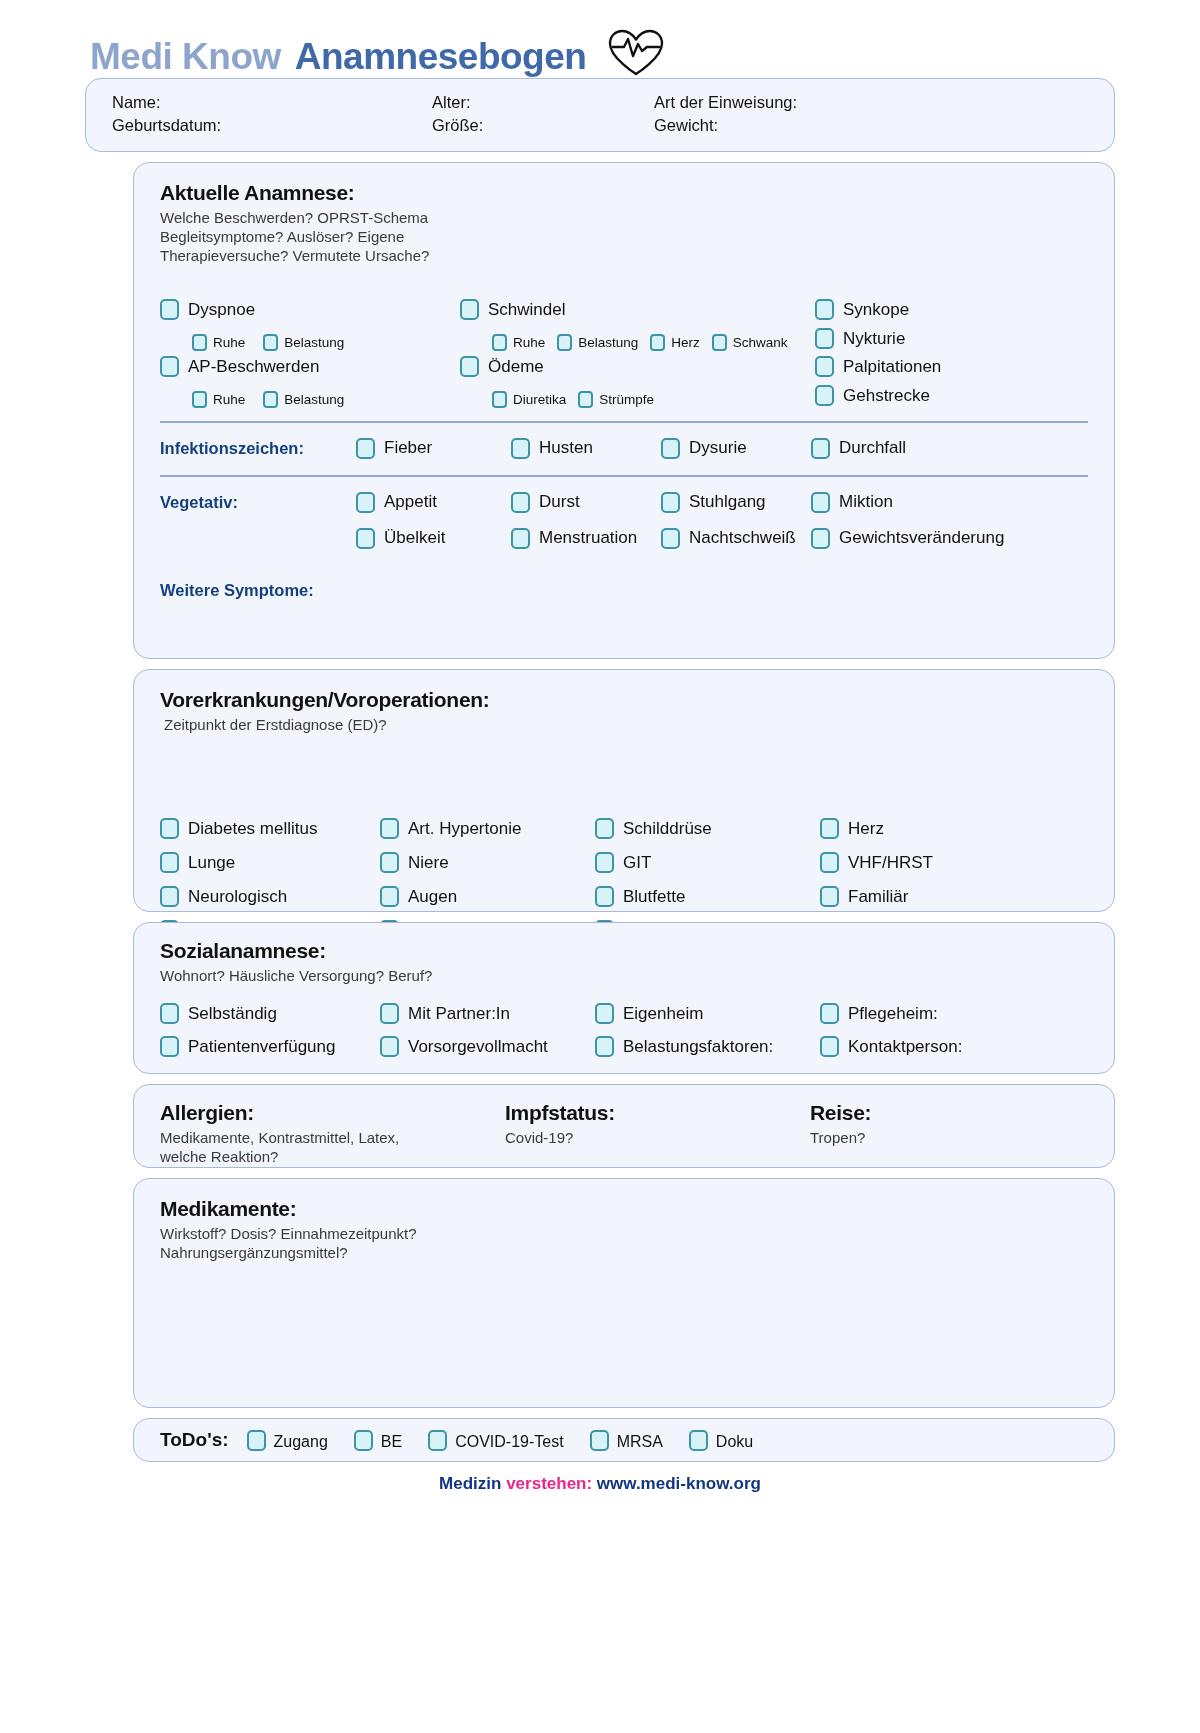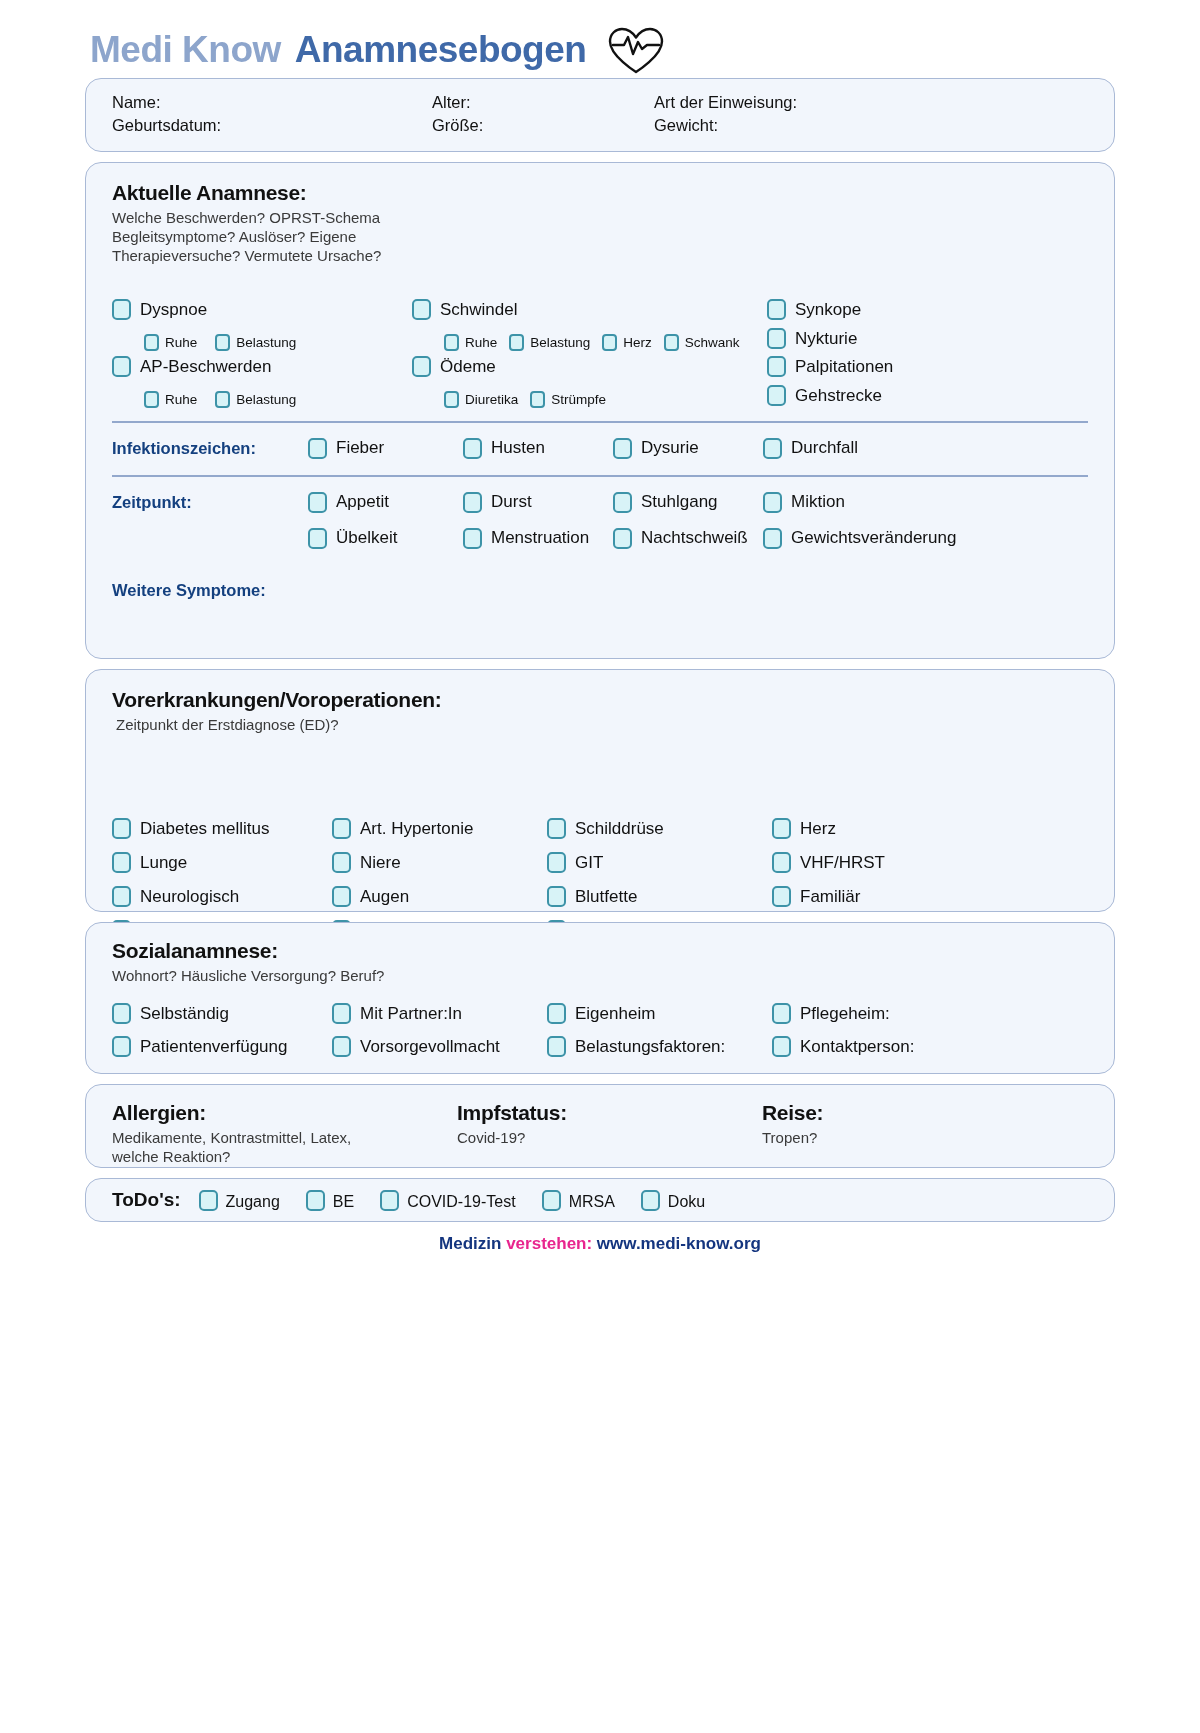--- a/index.html
+++ b/index.html
@@ -11,21 +11,21 @@
     font-family: "Liberation Sans", sans-serif;
     color: #111111;
     overflow: hidden;
   }
 
   .page { position: relative; width: 1200px; height: 1733px; padding: 0 85px; }
 
   
   .title-row {
     display: flex;
-    align-items: center;
+    align-items: flex-end;
     gap: 14px;
     padding-top: 22px;
     padding-left: 5px;
     height: 78px;
   }
   .title-light {
     font-size: 37px;
     font-weight: bold;
     color: #8da5cc;
     letter-spacing: -0.5px;
@@ -38,21 +38,21 @@
   }
   .heart-icon { display: block; margin-left: 6px; margin-top: 2px; }
 
   
   .card {
     border: 1.6px solid #a9b9d6;
     border-radius: 16px;
     background: #f2f6fc;
     position: relative;
   }
-  .card + .card { margin-top: 10px; }
+  .card + .card { margin-top: 10px; margin-left: 48px; }
 
   .h-main {
     font-size: 21px;
     font-weight: bold;
     color: #111111;
     letter-spacing: -0.3px;
   }
   .h-main .colon { font-weight: bold; }
   .sub {
     font-size: 15px;
@@ -333,21 +333,21 @@
         <div class="opt">
           <span class="cb"></span>
           <span class="lbl">Durchfall</span>
         </div>
       </div>
     </div>
 
     <div class="divider short"></div>
 
     <div class="grp-row">
-      <div class="grp-label">Zeitpunkt:</div>
+      <div class="grp-label">Vegetativ:</div>
       <div class="grp-items">
         <div class="opt">
           <span class="cb"></span>
           <span class="lbl">Appetit</span>
         </div>
         <div class="opt">
           <span class="cb"></span>
           <span class="lbl">Durst</span>
         </div>
         <div class="opt">
@@ -512,20 +512,27 @@
         <div class="h-main">Impfstatus:</div>
         <div class="sub">Covid-19?</div>
       </div>
       <div>
         <div class="h-main">Reise:</div>
         <div class="sub">Tropen?</div>
       </div>
     </div>
   </div>
 
+  <div class="card medi">
+    <div class="h-main">Medikamente:</div>
+    <div class="sub">
+      <div>Wirkstoff? Dosis? Einnahmezeitpunkt?</div>
+      <div>Nahrungsergänzungsmittel?</div>
+    </div>
+  </div>
 
   <div class="card todo">
     <span class="todo-label">ToDo's:</span>
     <div class="opt">
         <span class="cb"></span>
         <span class="lbl">Zugang</span>
       </div>
     <div class="opt">
         <span class="cb"></span>
         <span class="lbl">BE</span>

